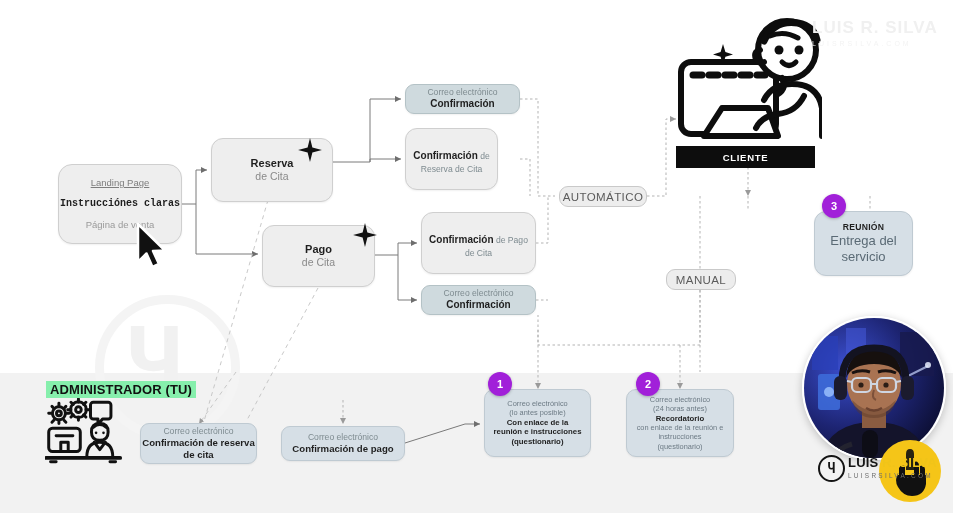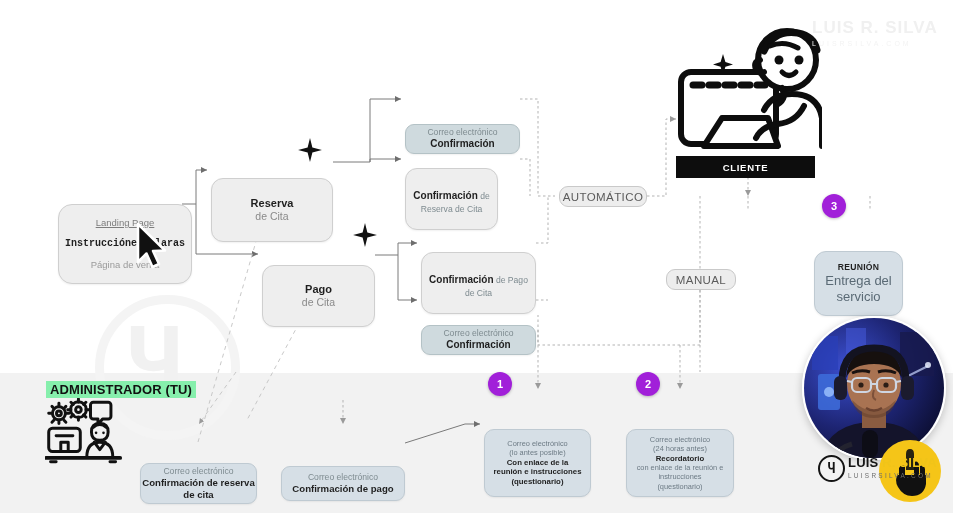--- a/index.html
+++ b/index.html
@@ -29,21 +29,20 @@
   
   #wires{position:absolute;left:0;top:0;width:953px;height:513px;}
 
   
   .node{
     position:absolute;box-sizing:border-box;
     border-radius:12px;
     display:flex;flex-direction:column;align-items:center;justify-content:center;
     text-align:center;
     color:#3b3b3b;
-    margin-top:40px;
   }
   .node .ln{display:block;line-height:1.25;}
   .node .b{font-weight:700;color:#1f1f1f;}
   .node .m{color:#8a8a8a;}
 
   
   .grey{
     background:#eeeeee;border:1px solid #cfcfcf;
     box-shadow:0 1px 2px rgba(0,0,0,.06);
   }
@@ -58,38 +57,38 @@
     box-shadow:0 1px 2px rgba(0,0,0,.06);
   }
   .pill{
     position:absolute;box-sizing:border-box;border-radius:9px;
     background:#ededed;border:1px solid #c9c9c9;
     display:flex;align-items:center;justify-content:center;
     font-size:11.5px;color:#5b5b5b;letter-spacing:.4px;
   }
 
   
-  #node-landing{left:58px;top:164px;width:134px;height:80px;border-radius:14px;}
+  #node-landing{left:58px;top:164px;width:124px;height:80px;border-radius:14px;}
   #node-landing .t1{font-size:9.5px;color:#7d7d7d;text-decoration:underline;}
   #node-landing .t2{font-size:10px;font-weight:700;color:#1f1f1f;margin-top:9px;font-family:Liberation Mono, monospace;}
   #node-landing .t3{font-size:9.5px;color:#9a9a9a;margin-top:9px;}
 
   #node-reserva{left:211px;top:138px;width:122px;height:64px;}
   #node-pago{left:262px;top:225px;width:113px;height:62px;}
   .bignode .b{font-size:11px;}
   .bignode .m{font-size:10.5px;}
 
   #node-mail1{left:405px;top:84px;width:115px;height:30px;border-radius:9px;}
   #node-conf-reserva{left:405px;top:128px;width:93px;height:62px;}
   #node-conf-pago{left:421px;top:212px;width:115px;height:62px;}
   #node-mail2{left:421px;top:285px;width:115px;height:30px;border-radius:9px;}
   .mailbox .m{font-size:8.6px;color:#7e8b90;}
   .mailbox .b{font-size:10px;}
 
-  #node-reunion{left:814px;top:211px;width:89px;height:65px;}
+  #node-reunion{left:814px;top:211px;width:99px;height:65px;}
   #node-reunion .b{font-size:8.6px;letter-spacing:.3px;}
   #node-reunion .m{font-size:13px;color:#5a6a75;}
 
   #node-conf-reserva-cita{left:140px;top:423px;width:117px;height:41px;border-radius:9px;}
   #node-conf-pago-b{left:281px;top:426px;width:124px;height:35px;border-radius:9px;}
   .botmail .m{font-size:8.6px;color:#7e8b90;}
   .botmail .b{font-size:9.6px;}
 
   #node-step1{left:484px;top:389px;width:107px;height:68px;border-radius:10px;}
   #node-step2{left:626px;top:389px;width:108px;height:68px;border-radius:10px;}
@@ -121,21 +120,21 @@
   }
 
   
   #admin-label{
     position:absolute;left:46px;top:381px;
     background:#86efac;color:#111;font-weight:700;font-size:13px;
     padding:1px 4px;letter-spacing:.1px;
   }
 
   
-  #cliente-wrap{position:absolute;left:676px;top:20px;width:146px;height:158px;}
+  #cliente-wrap{position:absolute;left:676px;top:10px;width:146px;height:158px;}
   #cliente-bar{
     position:absolute;left:0;top:136px;width:139px;height:22px;background:#0d0d0d;
     display:flex;align-items:center;justify-content:center;
   }
   #cliente-bar span{color:#fff;font-size:9.5px;font-weight:700;letter-spacing:.7px;}
 
   
   #wm-text{position:absolute;left:812px;top:18px;width:130px;text-align:left;}
   #wm-text .l1{color:#f0f0f0;font-size:17px;font-weight:700;letter-spacing:1px;}
   #wm-text .l2{color:#f3f3f3;font-size:7px;letter-spacing:3px;margin-top:2px;}

